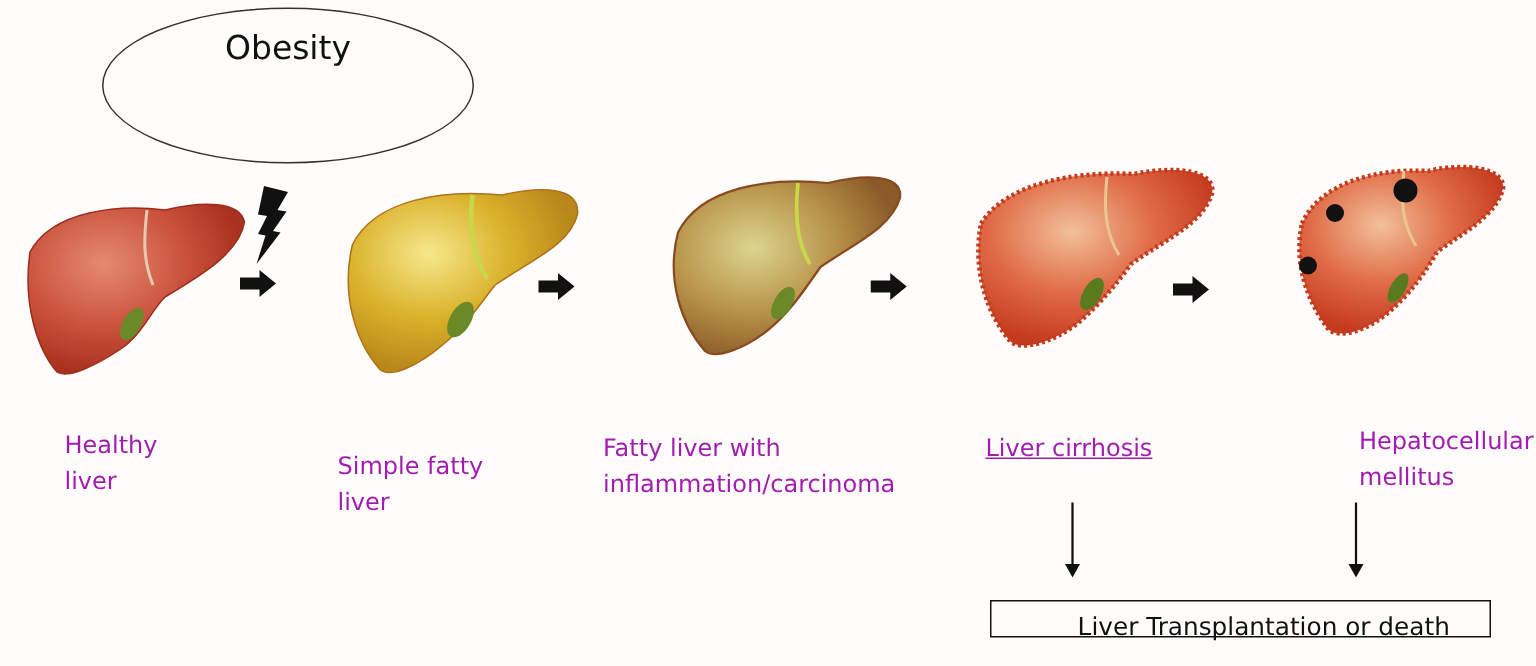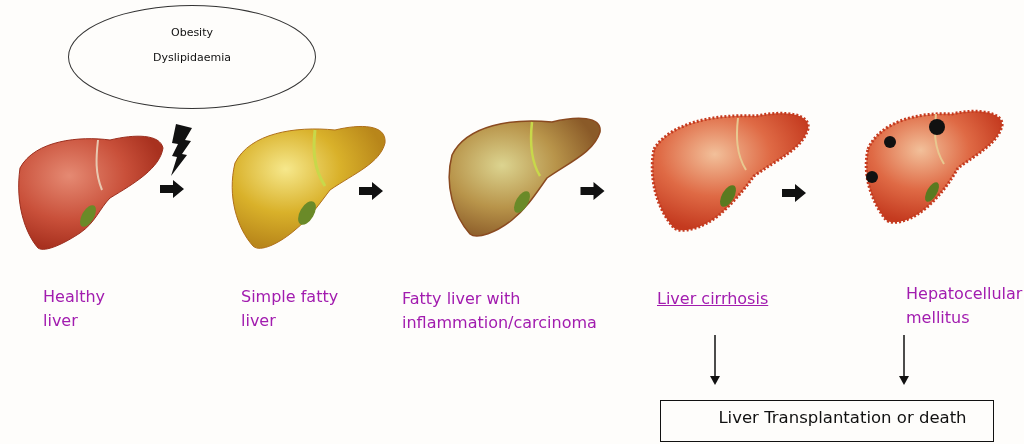--- a/index.html
+++ b/index.html
@@ -1,33 +1,32 @@
 <!DOCTYPE html>
 <html><head>
 <meta charset="utf-8">
 <style>
   html, body { margin:0; padding:0; }
   body { width:1024px; height:444px; background:#fefdfb; position:relative; overflow:hidden;
          font-family:"DejaVu Sans", "Liberation Sans", sans-serif; color:#111; }
   .label { position:absolute; font-size:16px; line-height:24px; color:#a21caf; }
   .label span { display:block; white-space:nowrap; }
   .ellipse { position:absolute; left:68px; top:5px; width:248px; height:104px; border:1px solid #333;
-             border-radius:50%; box-sizing:border-box; text-align:center; font-size:11px; line-height:25px;
+             border-radius:50%; box-sizing:border-box; text-align:center; font-size:22px; line-height:25px;
              padding-top:14px; background:transparent; }
   .ellipse span { display:block; }
-  .outcome-box { position:absolute; left:660px; top:400px; width:334px; height:42px; border:1.5px solid #111;
+  .outcome-box { position:absolute; left:660px; top:400px; width:334px; height:25px; border:1.5px solid #111;
                  box-sizing:border-box; text-align:center; font-size:16.5px; line-height:33px; background:#fefdfb;padding-left:31px; }
   svg { position:absolute; overflow:visible; }
 </style>
 </head>
 <body>
 
 <div class="ellipse">
   <span>Obesity</span>
-  <span>Dyslipidaemia</span>
 </div>
 
 <svg style="left:168px;top:124px;" width="26" height="52" viewBox="0 0 26 52">
   <polygon points="8,0 24,4 17,16 23,17 14,30 19,31 3,52 9,33 4,32 10,20 4,19" fill="#111"></polygon>
 </svg>
 
 <svg style="left:10px;top:128px;" width="155" height="125" viewBox="0 0 155 125">
   <defs>
     <radialGradient id="g1" cx="35%" cy="35%" r="65%">
       <stop offset="0%" stop-color="#e58a73"></stop>
@@ -105,21 +104,21 @@
     <polygon points="0,5 13,5 13,0 24,9 13,18 13,13 0,13" fill="#111"></polygon>
   </svg>
 <svg style="left:782px;top:184px;" width="24" height="18" viewBox="0 0 24 18">
     <polygon points="0,5 13,5 13,0 24,9 13,18 13,13 0,13" fill="#111"></polygon>
   </svg>
 
 <div class="label" style="left:43px;top:285px;">
   <span>Healthy</span>
     <span>liver</span>
 </div>
-<div class="label" style="left:225px;top:285px;margin-left:16px;">
+<div class="label" style="left:225px;top:299px;">
   <span>Simple fatty</span>
     <span>liver</span>
 </div>
 <div class="label" style="left:402px;top:287px;">
   <span>Fatty liver with</span>
     <span>inflammation/carcinoma</span>
 </div>
 <div class="label" style="left:657px;top:287px;text-decoration:underline;">
   <span>Liver cirrhosis</span>
 </div>

